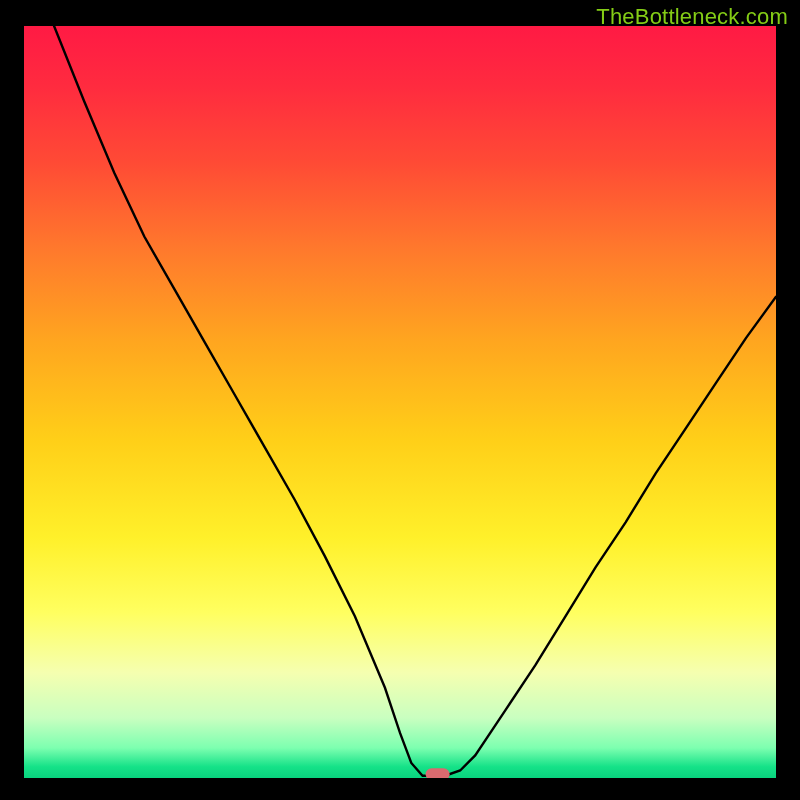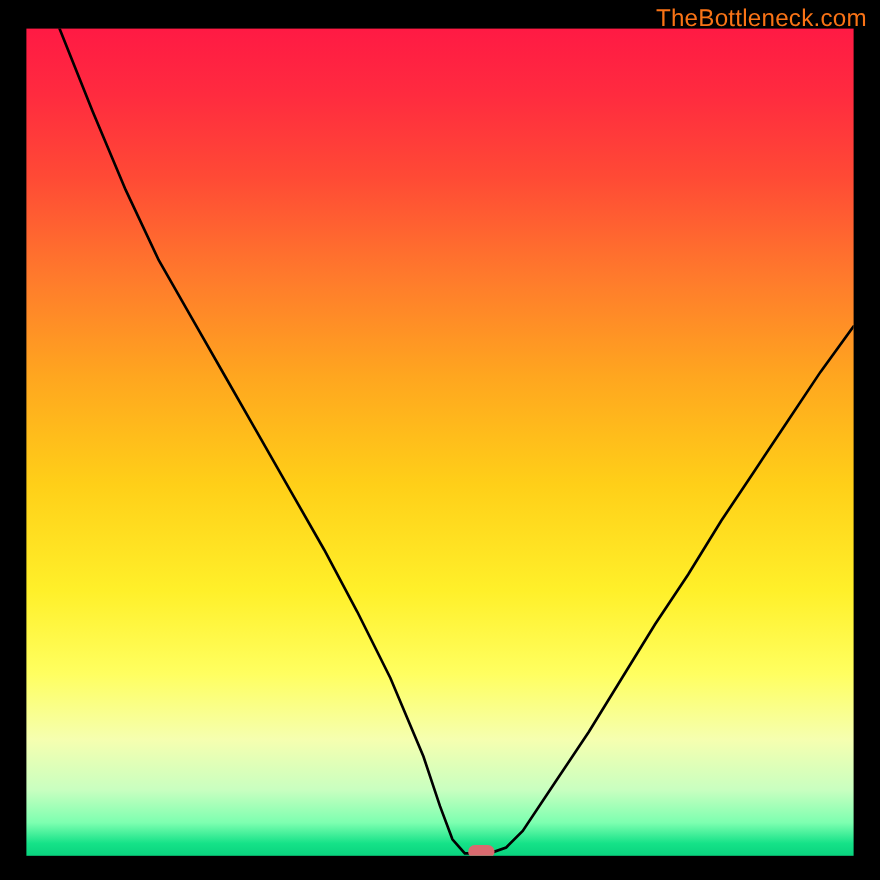--- a/index.html
+++ b/index.html
@@ -14,21 +14,21 @@
   .frame {
     position: relative;
     width: 800px;
     height: 800px;
     background: #000;
   }
   .watermark {
     position: absolute;
     top: 4px;
     right: 12px;
-    color: #f97316;
+    color: #84cc16;
     font-size: 22px;
     font-weight: 500;
     z-index: 10;
     letter-spacing: 0.2px;
   }
   svg {
     display: block;
   }
 </style>
 </head>

